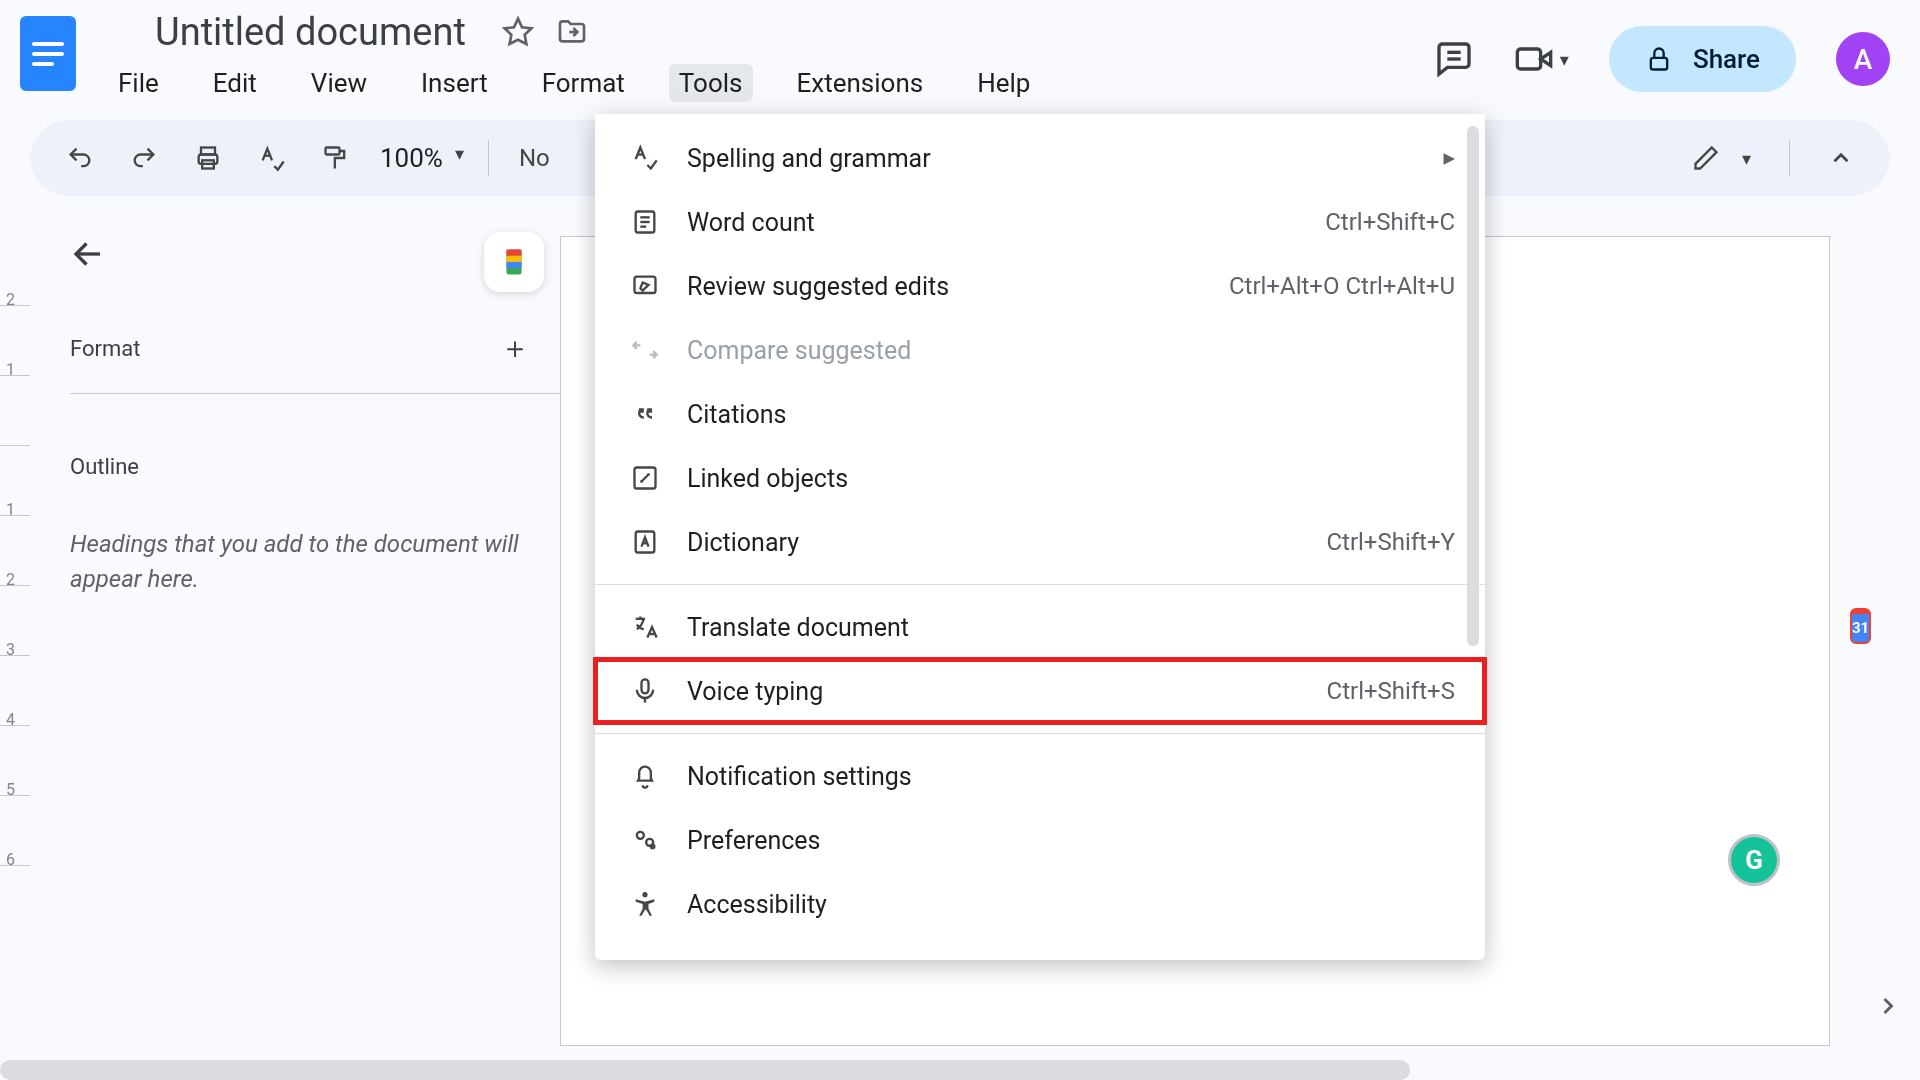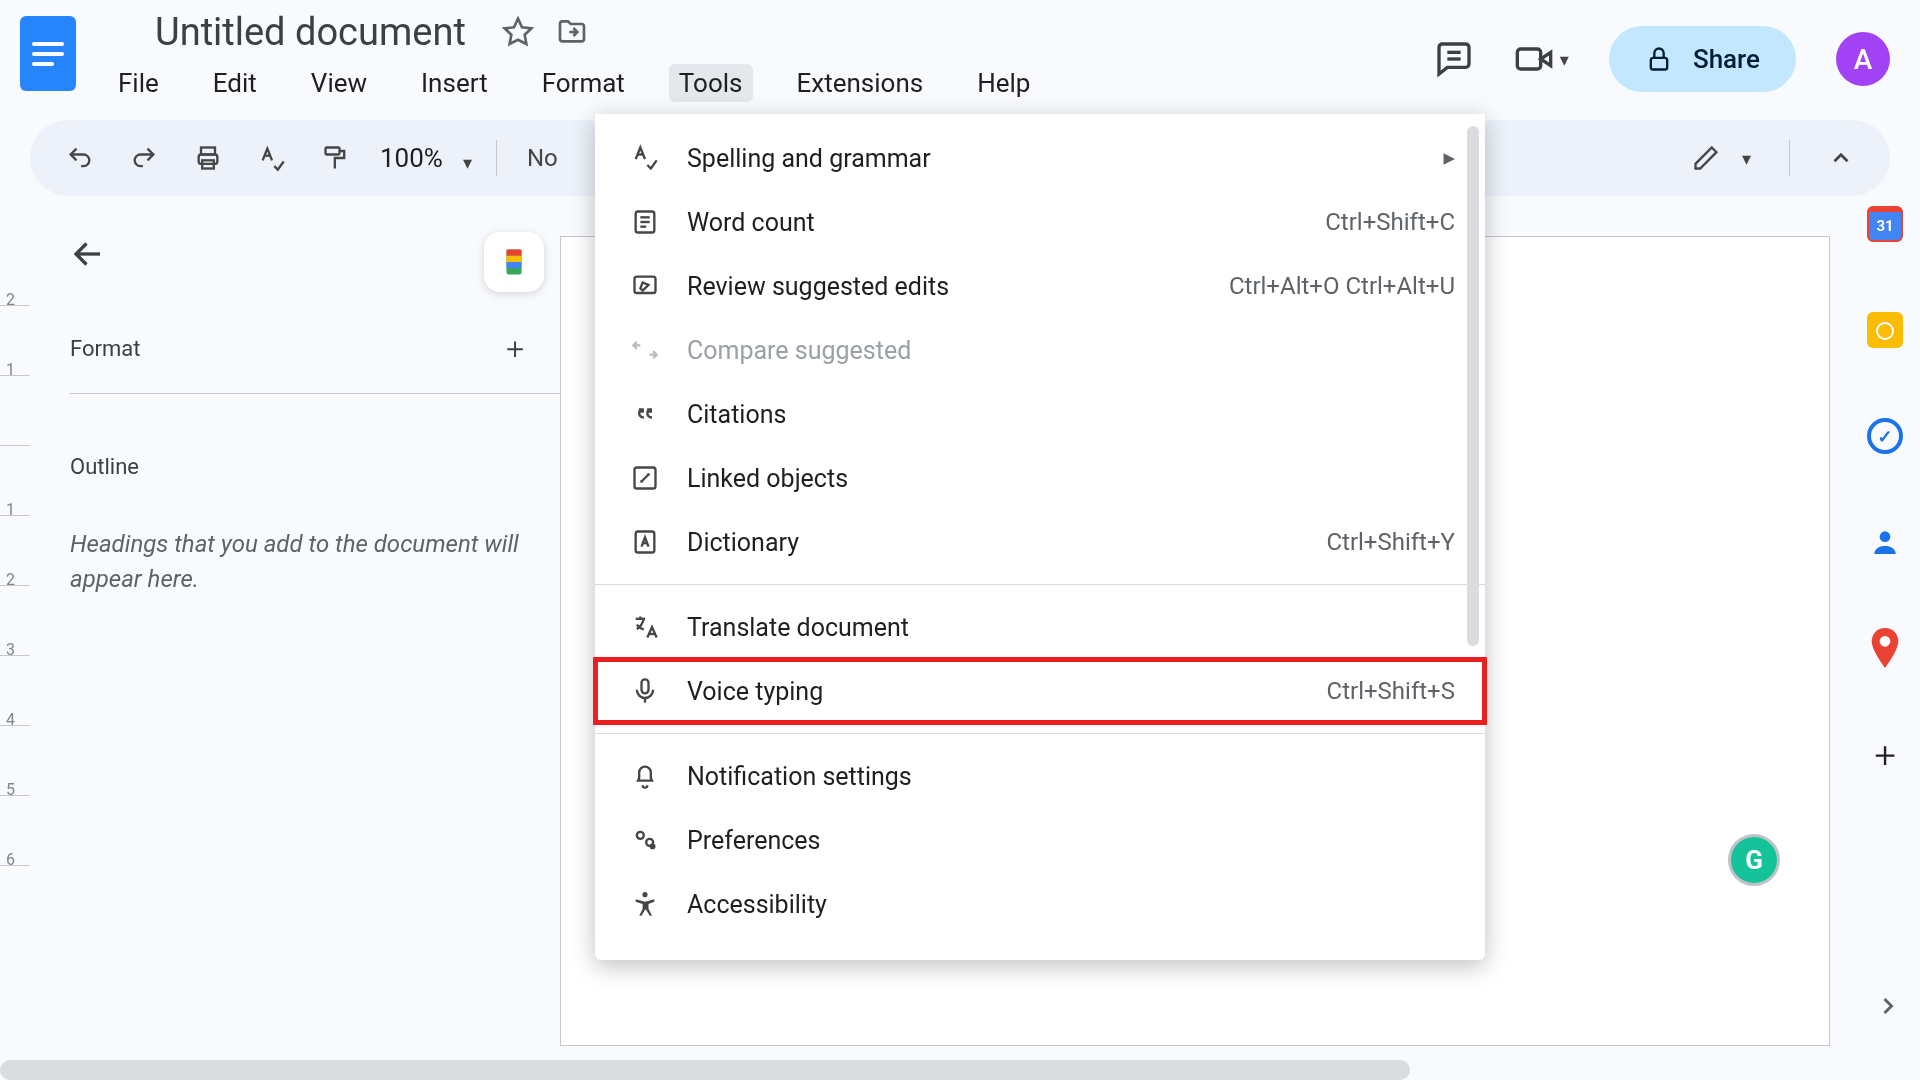--- a/index.html
+++ b/index.html
@@ -113,21 +113,21 @@
     border-radius:40px;
     display:flex;
     align-items:center;
     padding:0 30px;
     gap:24px;
     color:#444746;
     font-size:24px;
   }
   .tb-sep{ width:1px; height:36px; background:#c7c7c7;}
   .tb-item{ display:flex; align-items:center; gap:8px; padding:6px;}
-  .zoom{ display:flex; align-items:flex-end; gap:20px; font-size:26px; color:#1f1f1f}
+  .zoom{ display:flex; align-items:flex-start; gap:12px; font-size:26px; color:#1f1f1f}
   .toolbar-right{ margin-left:auto; display:flex; align-items:center; gap:32px;}
   .caret{ font-size:18px; color:#444;}
 
   
   .main {
     display:flex;
     height: calc(1080px - 230px);
     position:relative;
   }
   .ruler-v {
@@ -227,21 +227,21 @@
     left:0;bottom:0;
     height:20px;width:1410px;
     background:#dadce0;
     border-radius:10px;
   }
 
   
   .side-panel{
     width:70px;
     display:flex;
-    flex-direction:column;
+    flex-direction:row;
     align-items:center;
     padding-top:10px;
     gap:70px;
   }
   .side-panel .sp-icon{
     width:36px;height:36px;
     display:flex;align-items:center;justify-content:center;
   }
   .sp-cal{background:#4285f4;border-radius:6px;color:#fff;font-size:15px;font-weight:bold;display:flex;align-items:center;justify-content:center;border:2px solid #ea4335; border-top:6px solid #ea4335;}
   .sp-keep{background:#fbbc04;border-radius:6px;position:relative;}

